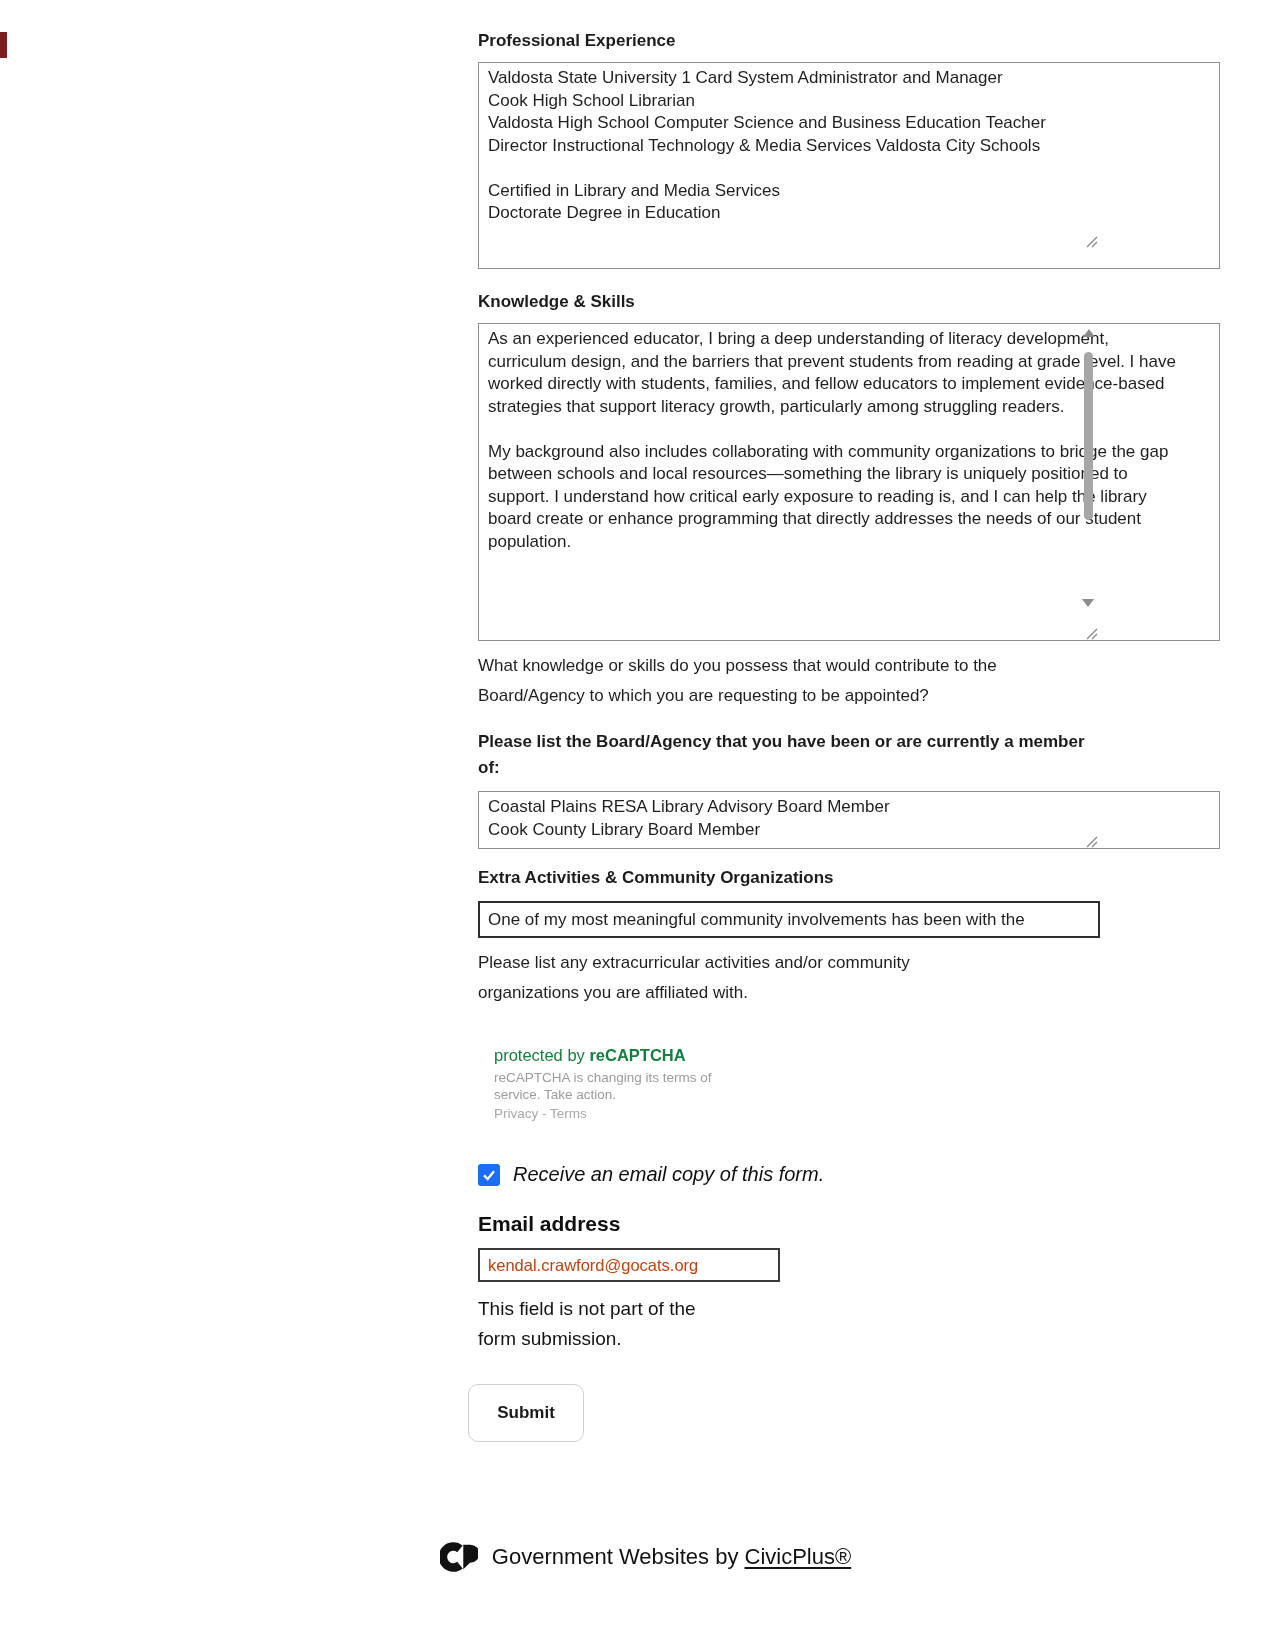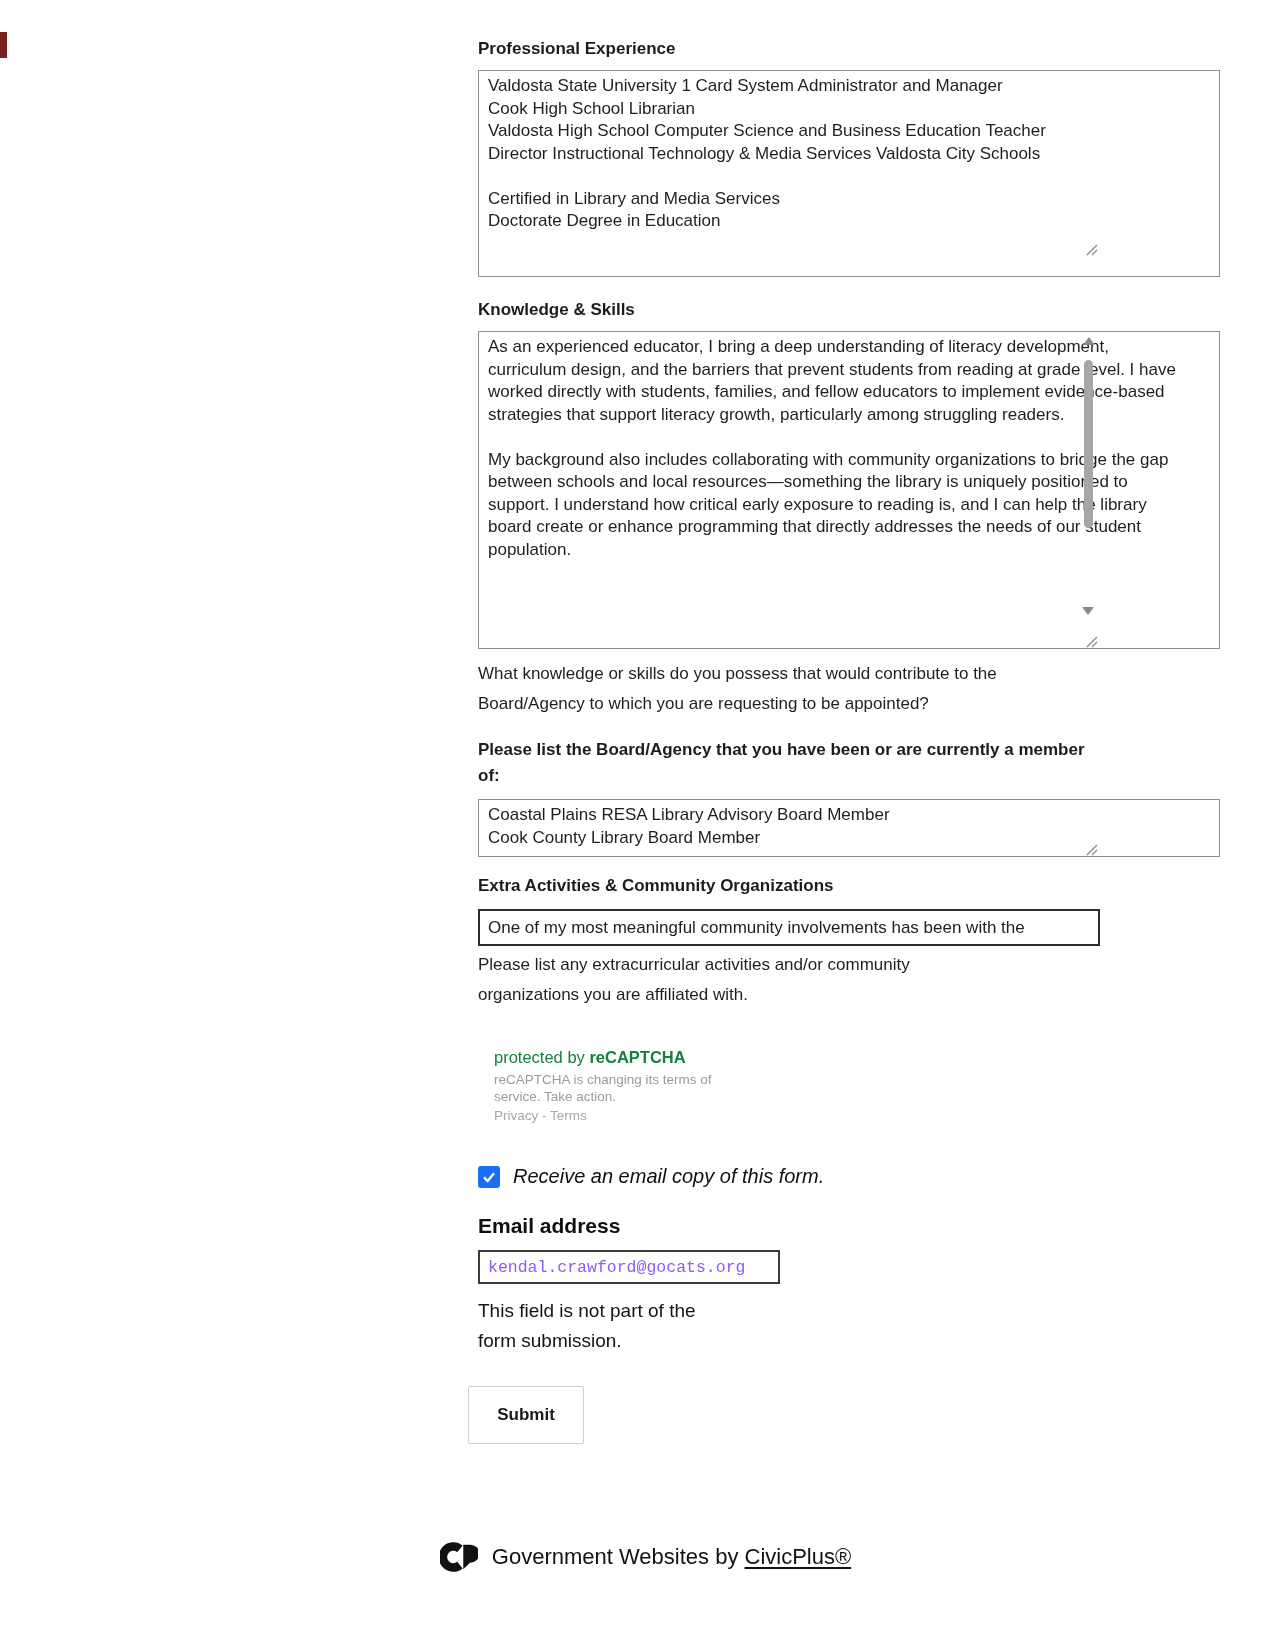--- a/index.html
+++ b/index.html
@@ -1,21 +1,21 @@
 <!DOCTYPE html>
 <html><head>
 <meta charset="utf-8">
 <style>
   html,body{margin:0;padding:0;}
   body{
     width:1275px;height:1650px;background:#ffffff;color:#1a1a1a;
     font-family:"Liberation Sans", sans-serif;overflow:hidden;position:relative;
   }
   .edge-artifact{position:absolute;left:0;top:32px;width:7px;height:26px;background:#7c1f1f;}
-  .form-col{margin-left:478px;width:622px;padding-top:36px;}
+  .form-col{margin-left:478px;width:622px;padding-top:28px;}
   .field-label{font-size:17px;font-weight:bold;color:#1c1c1c;margin:0 0 8px 0;line-height:26px;}
   .ta-wrap{position:relative;width:622px;}
   textarea{
     display:block;box-sizing:border-box;width:742px;border:1px solid #8f8f8f;background:#fff;
     font-family:"Liberation Sans", sans-serif;font-size:17px;line-height:22.5px;color:#1f1f1f;
     padding:4px 24px 4px 9px;resize:none;outline:none;overflow:hidden;border-radius:0;
   }
   .ta-professional{height:207px;margin-bottom:20px;}
   .ta-knowledge{height:318px;padding-right:32px;}
   .ta-board{height:58px;}
@@ -29,42 +29,42 @@
   .help-text{font-size:17px;line-height:30px;color:#1f1f1f;margin:8px 0 16px 0;}
   .help-knowledge{margin-top:10px;margin-bottom:18px;}
   .label-board{margin-top:0;margin-bottom:10px;}
   .ta-board-wrap{margin-bottom:16px;}
   .label-extra{margin-bottom:10px;}
   .input-extra{
     box-sizing:border-box;width:622px;height:37px;border:2px solid #2e2e2e;background:#fff;
     font-family:"Liberation Sans", sans-serif;font-size:17px;color:#1f1f1f;padding:0 8px;outline:none;
     margin-bottom:4px;white-space:nowrap;overflow:hidden;border-radius:0;
   }
-  .help-extra{max-width:520px;margin-top:0;margin-bottom:38px;}
+  .help-extra{max-width:520px;margin-top:6px;margin-bottom:38px;}
   .recaptcha{margin-left:16px;margin-bottom:42px;}
   .rc-line1{font-size:16.5px;color:#15803d;margin-bottom:5px;}
   .rc-brand{font-weight:bold;}
   .rc-notice{font-size:13.5px;line-height:16.5px;color:#9b9b9b;}
   .rc-links{font-size:13.5px;color:#a8a8a8;margin-top:3px;}
   .rc-links a{color:#a8a8a8;text-decoration:none;}
   .checkbox-row{display:flex;align-items:center;gap:13px;margin-bottom:26px;}
   .checkbox{
     width:22px;height:22px;border-radius:3px;background:#1b6ef3;display:flex;
     align-items:center;justify-content:center;flex:0 0 auto;cursor:pointer;
   }
   .checkbox-label{font-size:20px;color:#0f0f0f;font-style:italic;}
   .email-label{font-size:21px;font-weight:bold;color:#0f0f0f;margin:0 0 12px 0;}
   .input-email{
     box-sizing:border-box;width:302px;height:34px;border:2px solid #3a3a3a;background:#fff;
-    font-family:Liberation Mono, monospace;font-size:16.5px;color:#8b5cf6;padding:0 8px;outline:none;
+    font-family:Liberation Sans, sans-serif;font-size:16.5px;color:#c2410c;padding:0 8px;outline:none;
     margin-bottom:12px;border-radius:0;
   }
   .email-note{font-size:19px;line-height:30px;font-weight:500;color:#141414;max-width:260px;margin:0 0 30px 0;}
   .submit-btn{
-    width:116px;height:58px;background:#fff;border:1px solid #cfcfcf;border-radius:2px;
+    width:116px;height:58px;background:#fff;border:1px solid #cfcfcf;border-radius:10px;
     font-family:"Liberation Sans", sans-serif;font-size:17px;font-weight:bold;color:#1a1a1a;cursor:pointer;
     margin-left:-10px;
     text-align:center;
   }
   .footer{
     position:absolute;left:8px;top:1540px;width:1275px;display:flex;align-items:center;
     justify-content:center;gap:14px;
   }
   .footer-text{font-size:22px;font-weight:500;color:#121212;}
   .footer-text a{color:#121212;text-decoration:underline;text-underline-offset:3px;}

